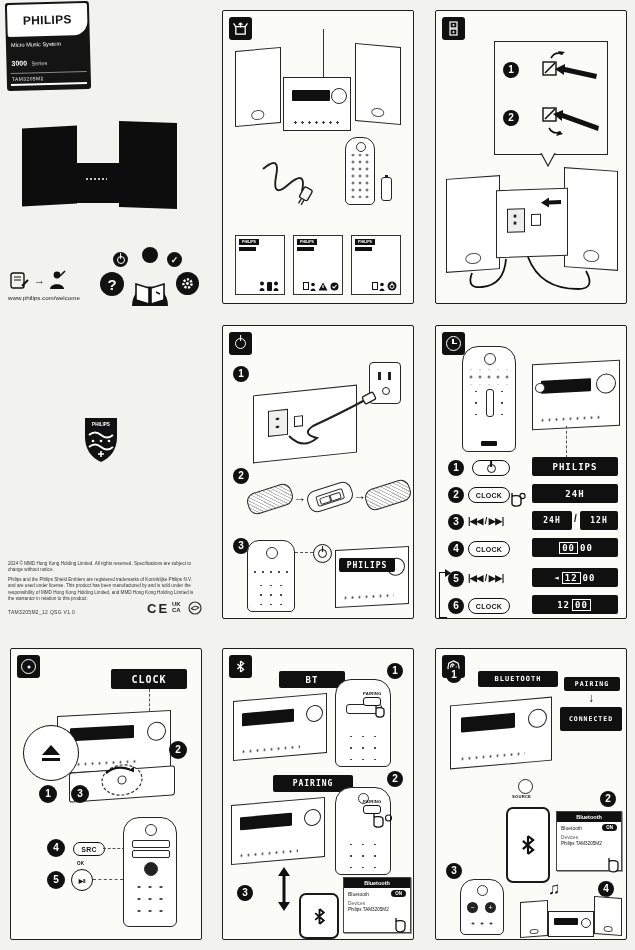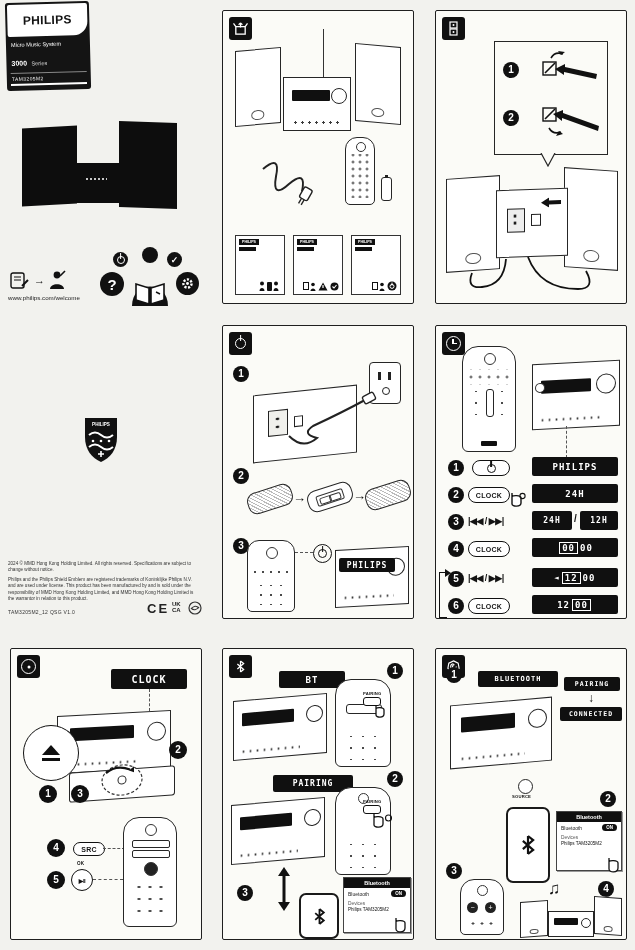--- a/index.html
+++ b/index.html
@@ -532,21 +532,21 @@
     </svg>
   </div>
   <span class="step" style="left:10px;top:18px;">1</span>
   <div class="lcd" style="left:42px;top:22px;width:80px;height:16px;font-size:7px;">
       <span class="seg">BLUETOOTH</span>
     </div>
   <div class="lcd" style="left:128px;top:28px;width:56px;height:14px;font-size:6.5px;">
       <span class="seg">PAIRING</span>
     </div>
   <span class="abs bigarrow" style="left:152px;top:42px;font-size:12px;">↓</span>
-  <div class="lcd" style="left:124px;top:58px;width:62px;height:14px;font-size:6.5px;">
+  <div class="lcd" style="left:124px;top:58px;width:62px;height:24px;font-size:6.5px;">
       <span class="seg">CONNECTED</span>
     </div>
   <div class="outline" style="left:14px;top:52px;width:100px;height:62px;transform:skewY(-5deg);">
     <div class="udisp" style="left:10px;top:12px;width:54px;height:15px;"></div>
     <div class="knob" style="right:4px;top:10px;width:17px;height:17px;"></div>
     <div class="dotsrow" style="left:8px;bottom:6px;width:66px;height:6px;"></div>
   </div>
   <div class="knob" style="left:82px;top:130px;width:13px;height:13px;border-width:1.6px;"></div>
   <div class="tinylabel" style="left:76px;top:145px;font-size:4.2px;">SOURCE</div>
 

